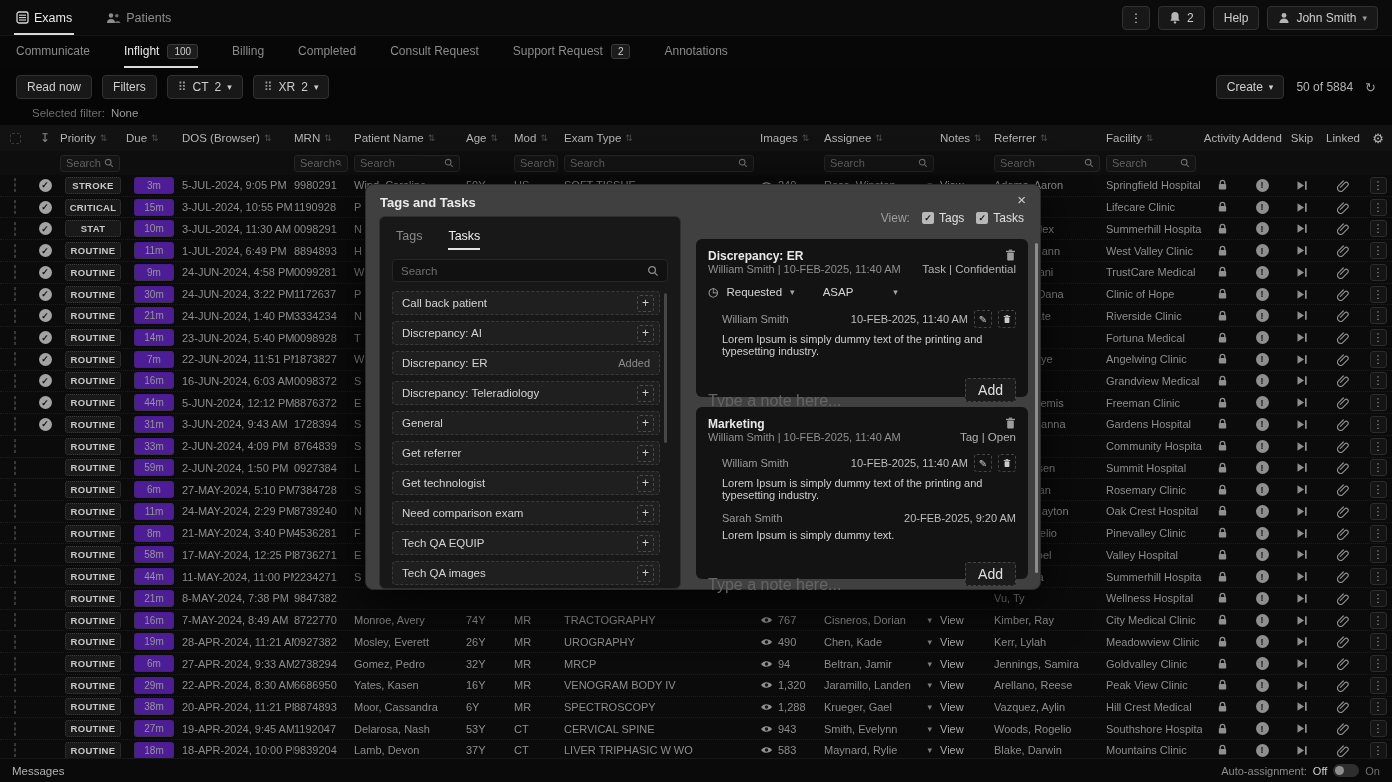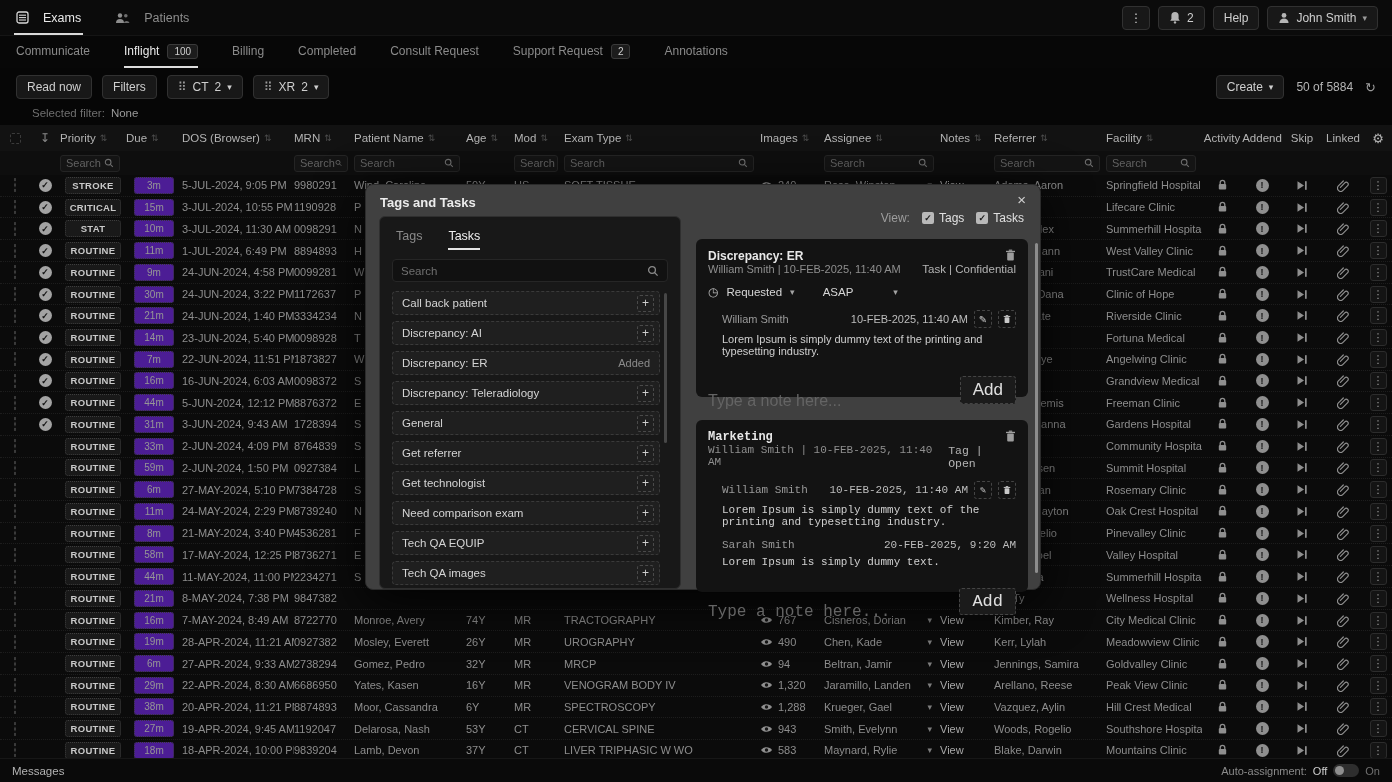--- a/index.html
+++ b/index.html
@@ -7,21 +7,21 @@
   body {
     background:#060606; color:#9a9a9a;
     font-family:"Liberation Sans", sans-serif; font-size:12px;
     position:relative;
   }
   svg { display:block; }
 
   
   .topbar { height:36px; background:#0b0b0b; border-bottom:1px solid #151515;
     display:flex; align-items:center; padding:0 14px; }
-  .app-tab { display:flex; align-items:center; gap:14px; color:#8d8d8d;
+  .app-tab { display:flex; align-items:center; gap:5px; color:#8d8d8d;
     font-size:12.5px; padding:10px 2px 8px; margin-right:30px; border-bottom:2px solid transparent; cursor:pointer; }
   .app-tab.active { color:#e9e9e9; border-bottom-color:#d9d9d9; }
   .topbar-right { margin-left:auto; display:flex; align-items:center; gap:8px; }
   .btn { display:inline-flex; align-items:center; gap:6px; background:#181818;
     border:1px solid #313131; border-radius:4px; padding:4px 10px; font-size:12px;
     color:#cfcfcf; cursor:pointer; white-space:nowrap; }
   .btn.icon-only { padding:4px 7px; }
 
   
   .navrow { height:32px; display:flex; align-items:center; gap:34px; padding:0 16px;
@@ -106,42 +106,42 @@
     display:flex; align-items:center; justify-content:space-between; padding:0 5px 0 9px;
     font-size:11.5px; color:#d4d4d4; cursor:pointer; }
   .plus-btn { width:17px; height:17px; border:1px dashed #4a4a4a; border-radius:3px;
     color:#cfcfcf; font-size:12px; display:flex; align-items:center; justify-content:center; cursor:pointer; }
   .added-label { font-size:11px; color:#8b8b8b; padding-right:4px; }
   .list-scroll { position:absolute; right:1px; top:2px; width:3px; height:150px; background:#474747; border-radius:2px; }
   .modal-scroll { position:absolute; right:2px; top:58px; width:3px; height:330px; background:#8d8d8d; border-radius:2px; }
 
   .card { position:absolute; left:330px; width:332px; background:#131313; border-radius:6px; padding:10px 12px; }
   .card1 { top:54px; height:158px; }
-  .card2 { top:235px; height:172px;font-family:Liberation Mono, monospace; }
+  .card2 { top:222px; height:172px; }
   .card-head { display:flex; justify-content:space-between; align-items:flex-start; }
   .card-title { font-size:12px; font-weight:bold; color:#e8e8e8; }
   .trash-ic { color:#9d9d9d; cursor:pointer; }
   .card-meta-row { display:flex; justify-content:space-between; font-size:11px; }
   .card-meta { color:#8f8f8f; }
   .card-type { color:#b3b3b3; font-size:11.5px; }
   .dd-row { display:flex; align-items:center; gap:28px; margin-top:10px; font-size:11.5px; color:#d6d6d6; }
   .dd { display:flex; align-items:center; gap:8px; cursor:pointer; }
   .dd .chev { font-size:9px; color:#a3a3a3; }
   .note { margin-top:11px; padding-left:14px; }
   .note-head { display:flex; align-items:center; }
   .note-author { font-size:11px; color:#9a9a9a; }
   .note-right { margin-left:auto; display:flex; align-items:center; gap:6px; }
   .note-time { font-size:11px; color:#bdbdbd; }
   .mini-btn { width:18px; height:18px; border:1px dashed #454545; border-radius:3px;
     color:#c9c9c9; font-size:10px; display:flex; align-items:center; justify-content:center; cursor:pointer; }
   .note-text { margin-top:5px; font-size:11px; color:#cfcfcf; }
   .note-input-row { display:flex; align-items:center; justify-content:space-between; margin-top:13px; }
   .note-placeholder { font-size:16px; color:#646464; cursor:text;margin-top:22px; }
   .add-btn { border:1px dashed #454545; background:#1b1b1b; border-radius:3px; padding:3px 12px;
-    font-size:17px; color:#e0e0e0; cursor:pointer; }
+    font-size:14px; color:#e0e0e0; cursor:pointer; }
 </style>
 </head>
 <body>
 
 <div class="topbar">
   <div class="app-tab active">
     <svg width="13" height="13" viewBox="0 0 13 13">
         <rect x="1" y="1" width="11" height="11" rx="2" fill="none" stroke="#d9d9d9" stroke-width="1.3"></rect>
         <line x1="3" y1="4.2" x2="10" y2="4.2" stroke="#d9d9d9" stroke-width="1.1"></line>
         <line x1="3" y1="6.6" x2="10" y2="6.6" stroke="#d9d9d9" stroke-width="1.1"></line>

